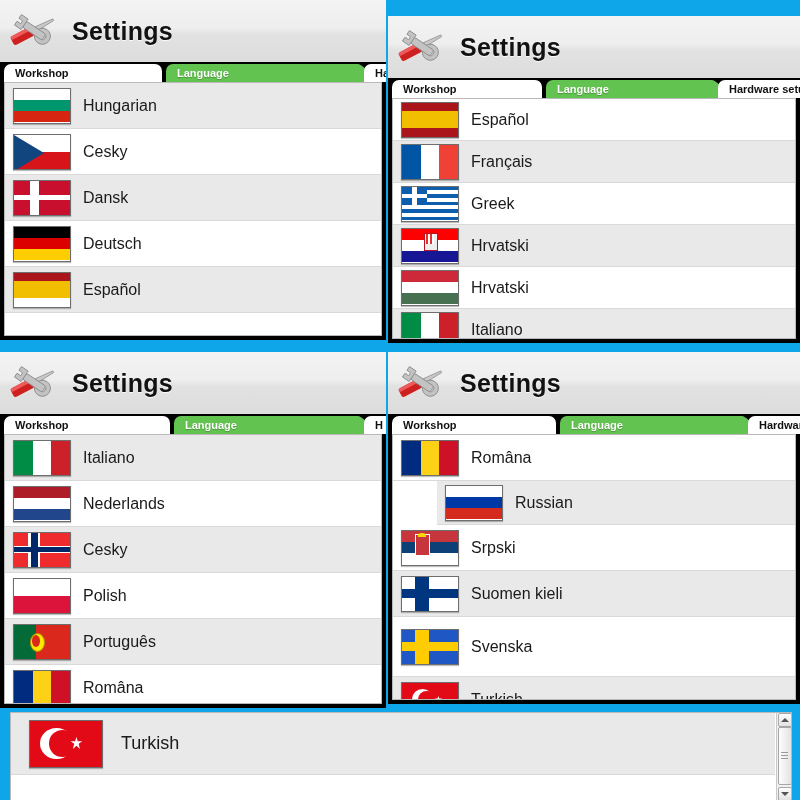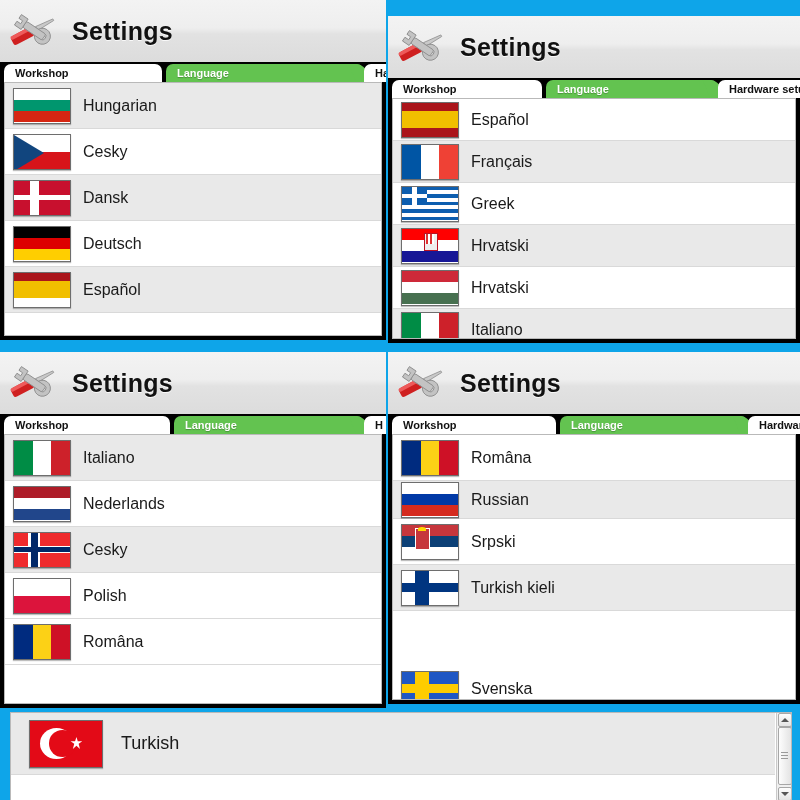--- a/index.html
+++ b/index.html
@@ -346,20 +346,29 @@
         </div>
         <div class="row-label">Cesky</div>
       </div>
       <div class="row even">
         <div class="flag">
           <div class="fh" style="top:0;height:50%;background:#ffffff"></div>
           <div class="fh" style="top:50%;height:50%;background:#DC143C"></div>
         </div>
         <div class="row-label">Polish</div>
       </div>
+      <div class="row odd">
+        <div class="flag">
+          <div class="fv" style="left:0;width:40%;background:#046A38"></div>
+          <div class="fv" style="left:40%;width:60%;background:#DA291C"></div>
+          <div style="position:absolute;left:28%;top:24%;width:24%;height:50%;border-radius:50%;background:#FFE900;border:1px solid #b48f00;"></div>
+          <div style="position:absolute;left:33%;top:32%;width:14%;height:34%;border-radius:50%;background:#DA291C;"></div>
+        </div>
+        <div class="row-label">Português</div>
+      </div>
       <div class="row even">
         <div class="flag">
           <div class="fv" style="left:0;width:33.3%;background:#002B7F"></div>
           <div class="fv" style="left:33.3%;width:33.4%;background:#FCD116"></div>
           <div class="fv" style="left:66.7%;width:33.3%;background:#CE1126"></div>
         </div>
         <div class="row-label">Româna</div>
       </div>
     </div>
   </div>
@@ -399,21 +408,21 @@
 
     <div class="listbody" style="height:266px;">
       <div class="row even" style="height:46px;">
         <div class="flag">
           <div class="fv" style="left:0;width:33.3%;background:#002B7F"></div>
           <div class="fv" style="left:33.3%;width:33.4%;background:#FCD116"></div>
           <div class="fv" style="left:66.7%;width:33.3%;background:#CE1126"></div>
         </div>
         <div class="row-label">Româna</div>
       </div>
-      <div class="row odd" style="height:38px;">
+      <div class="row odd" style="height:44px;margin-left:44px;">
         <div class="flag">
           <div class="fh" style="top:0;height:33.3%;background:#ffffff"></div>
           <div class="fh" style="top:33.3%;height:33.4%;background:#0039A6"></div>
           <div class="fh" style="top:66.7%;height:33.3%;background:#D52B1E"></div>
         </div>
         <div class="row-label">Russian</div>
       </div>
       <div class="row even" style="height:46px;">
         <div class="flag">
           <div class="fh" style="top:0;height:33.3%;background:#C6363C"></div>
@@ -423,23 +432,23 @@
           <div style="position:absolute;left:28%;top:6%;width:14%;height:12%;background:#FFD700;border-radius:50% 50% 0 0;"></div>
         </div>
         <div class="row-label">Srpski</div>
       </div>
       <div class="row odd" style="height:46px;">
         <div class="flag">
           <div style="position:absolute;inset:0;background:#ffffff"></div>
           <div class="fh" style="top:38%;height:24%;background:#003580"></div>
           <div class="fv" style="left:24%;width:24%;background:#003580"></div>
         </div>
-        <div class="row-label">Turkish kieli</div>
-      </div>
-      <div class="row even" style="height:60px;margin-top:48px;">
+        <div class="row-label">Suomen kieli</div>
+      </div>
+      <div class="row even" style="height:60px;">
         <div class="flag">
           <div style="position:absolute;inset:0;background:#1f57c4"></div>
           <div class="fh" style="top:38%;height:24%;background:#FECC00"></div>
           <div class="fv" style="left:24%;width:24%;background:#FECC00"></div>
         </div>
         <div class="row-label">Svenska</div>
       </div>
       <div class="row odd" style="height:46px;">
         <div class="flag">
           <div style="position:absolute;inset:0;background:#E30A17"></div>

